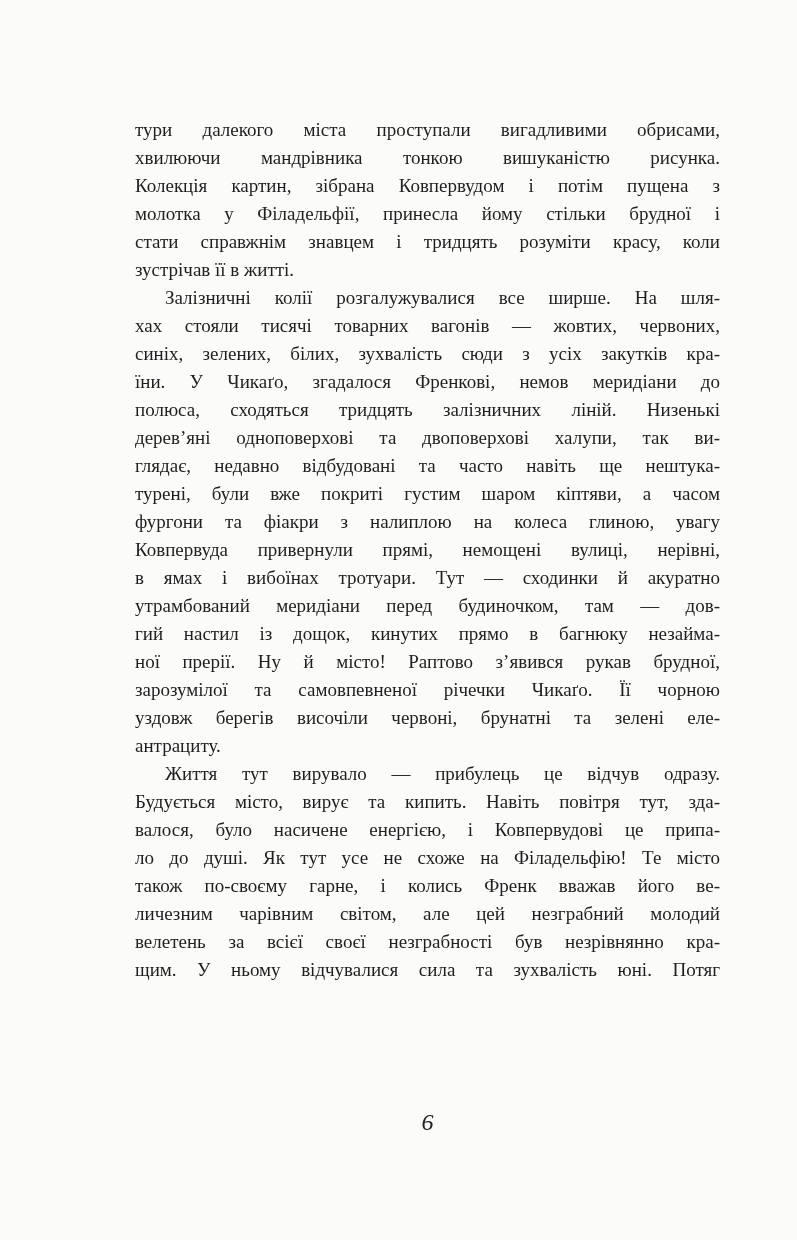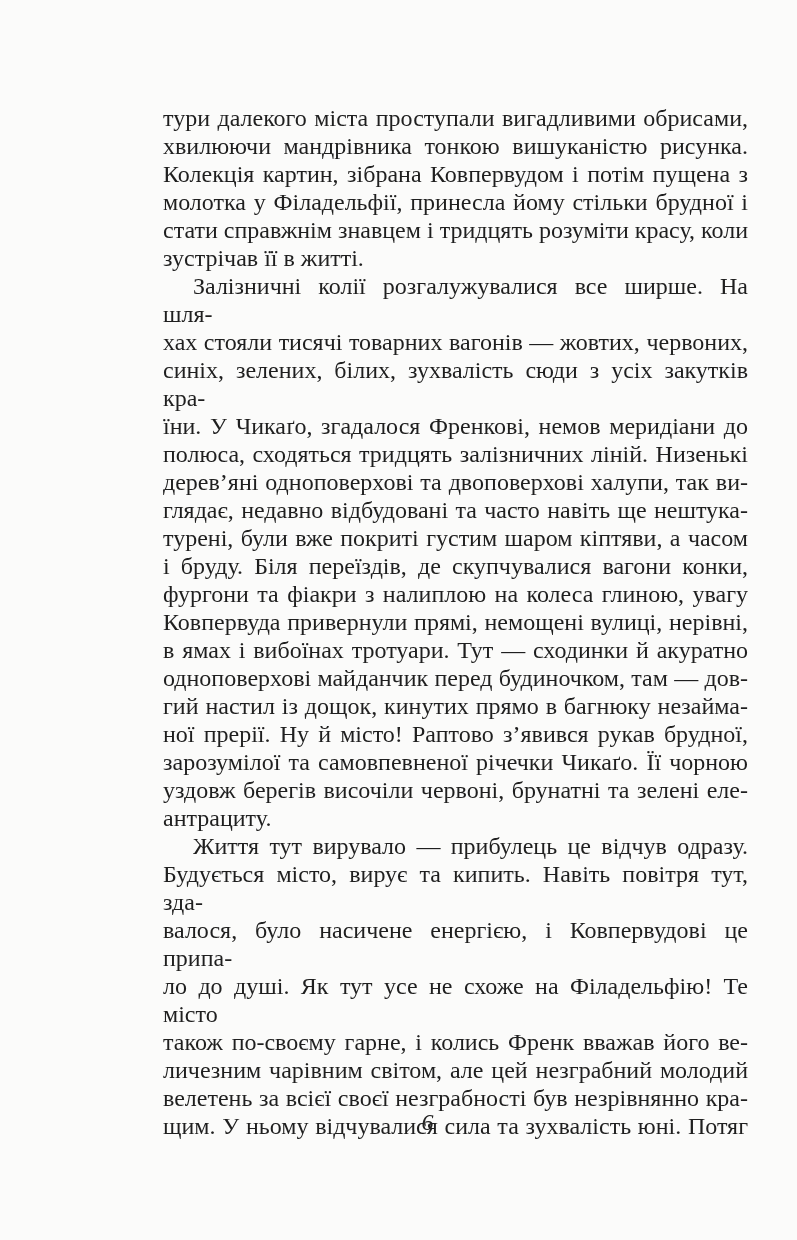--- a/index.html
+++ b/index.html
@@ -11,25 +11,24 @@
     width: 797px;
     height: 1240px;
     background: #fbfbfa;
     overflow: hidden;
     font-family: "Liberation Serif", "DejaVu Serif", serif;
     color: #1f1f1f;
   }
   .text-block {
     position: absolute;
     left: 135px;
-    top: 104px;
+    top: 116px;
     width: 585px;
-    font-size: 24px;
+    font-size: 19px;
     line-height: 28px;
-    margin-left: 28px;
     -webkit-font-smoothing: antialiased;
   }
   .line {
     text-align: justify;
     text-align-last: justify;
     white-space: normal;
   }
   .line.nojust {
     text-align-last: left;
   }
@@ -60,25 +59,24 @@
       <div class="line">стати справжнім знавцем і тридцять розуміти красу, коли</div>
       <div class="line nojust">зустрічав її в житті.</div>
       <div class="line indent">Залізничні колії розгалужувалися все ширше. На шля-</div>
       <div class="line">хах стояли тисячі товарних вагонів — жовтих, червоних,</div>
       <div class="line">синіх, зелених, білих, зухвалість сюди з усіх закутків кра-</div>
       <div class="line">їни. У Чикаґо, згадалося Френкові, немов меридіани до</div>
       <div class="line">полюса, сходяться тридцять залізничних ліній. Низенькі</div>
       <div class="line">дерев’яні одноповерхові та двоповерхові халупи, так ви-</div>
       <div class="line">глядає, недавно відбудовані та часто навіть ще нештука-</div>
       <div class="line">турені, були вже покриті густим шаром кіптяви, а часом</div>
-      <div class="line">і бруду. Біля переїздів, де скупчувалися вагони конки,</div>
       <div class="line">фургони та фіакри з налиплою на колеса глиною, увагу</div>
       <div class="line">Ковпервуда привернули прямі, немощені вулиці, нерівні,</div>
       <div class="line">в ямах і вибоїнах тротуари. Тут — сходинки й акуратно</div>
-      <div class="line">одноповерхові майданчик перед будиночком, там — дов-</div>
+      <div class="line">утрамбований меридіани перед будиночком, там — дов-</div>
       <div class="line">гий настил із дощок, кинутих прямо в багнюку незайма-</div>
       <div class="line">ної прерії. Ну й місто! Раптово з’явився рукав брудної,</div>
       <div class="line">зарозумілої та самовпевненої річечки Чикаґо. Її чорною</div>
       <div class="line">уздовж берегів височіли червоні, брунатні та зелені еле-</div>
       <div class="line nojust">антрациту.</div>
       <div class="line indent">Життя тут вирувало — прибулець це відчув одразу.</div>
       <div class="line">Будується місто, вирує та кипить. Навіть повітря тут, зда-</div>
       <div class="line">валося, було насичене енергією, і Ковпервудові це припа-</div>
       <div class="line">ло до душі. Як тут усе не схоже на Філадельфію! Те місто</div>
       <div class="line">також по-своєму гарне, і колись Френк вважав його ве-</div>

